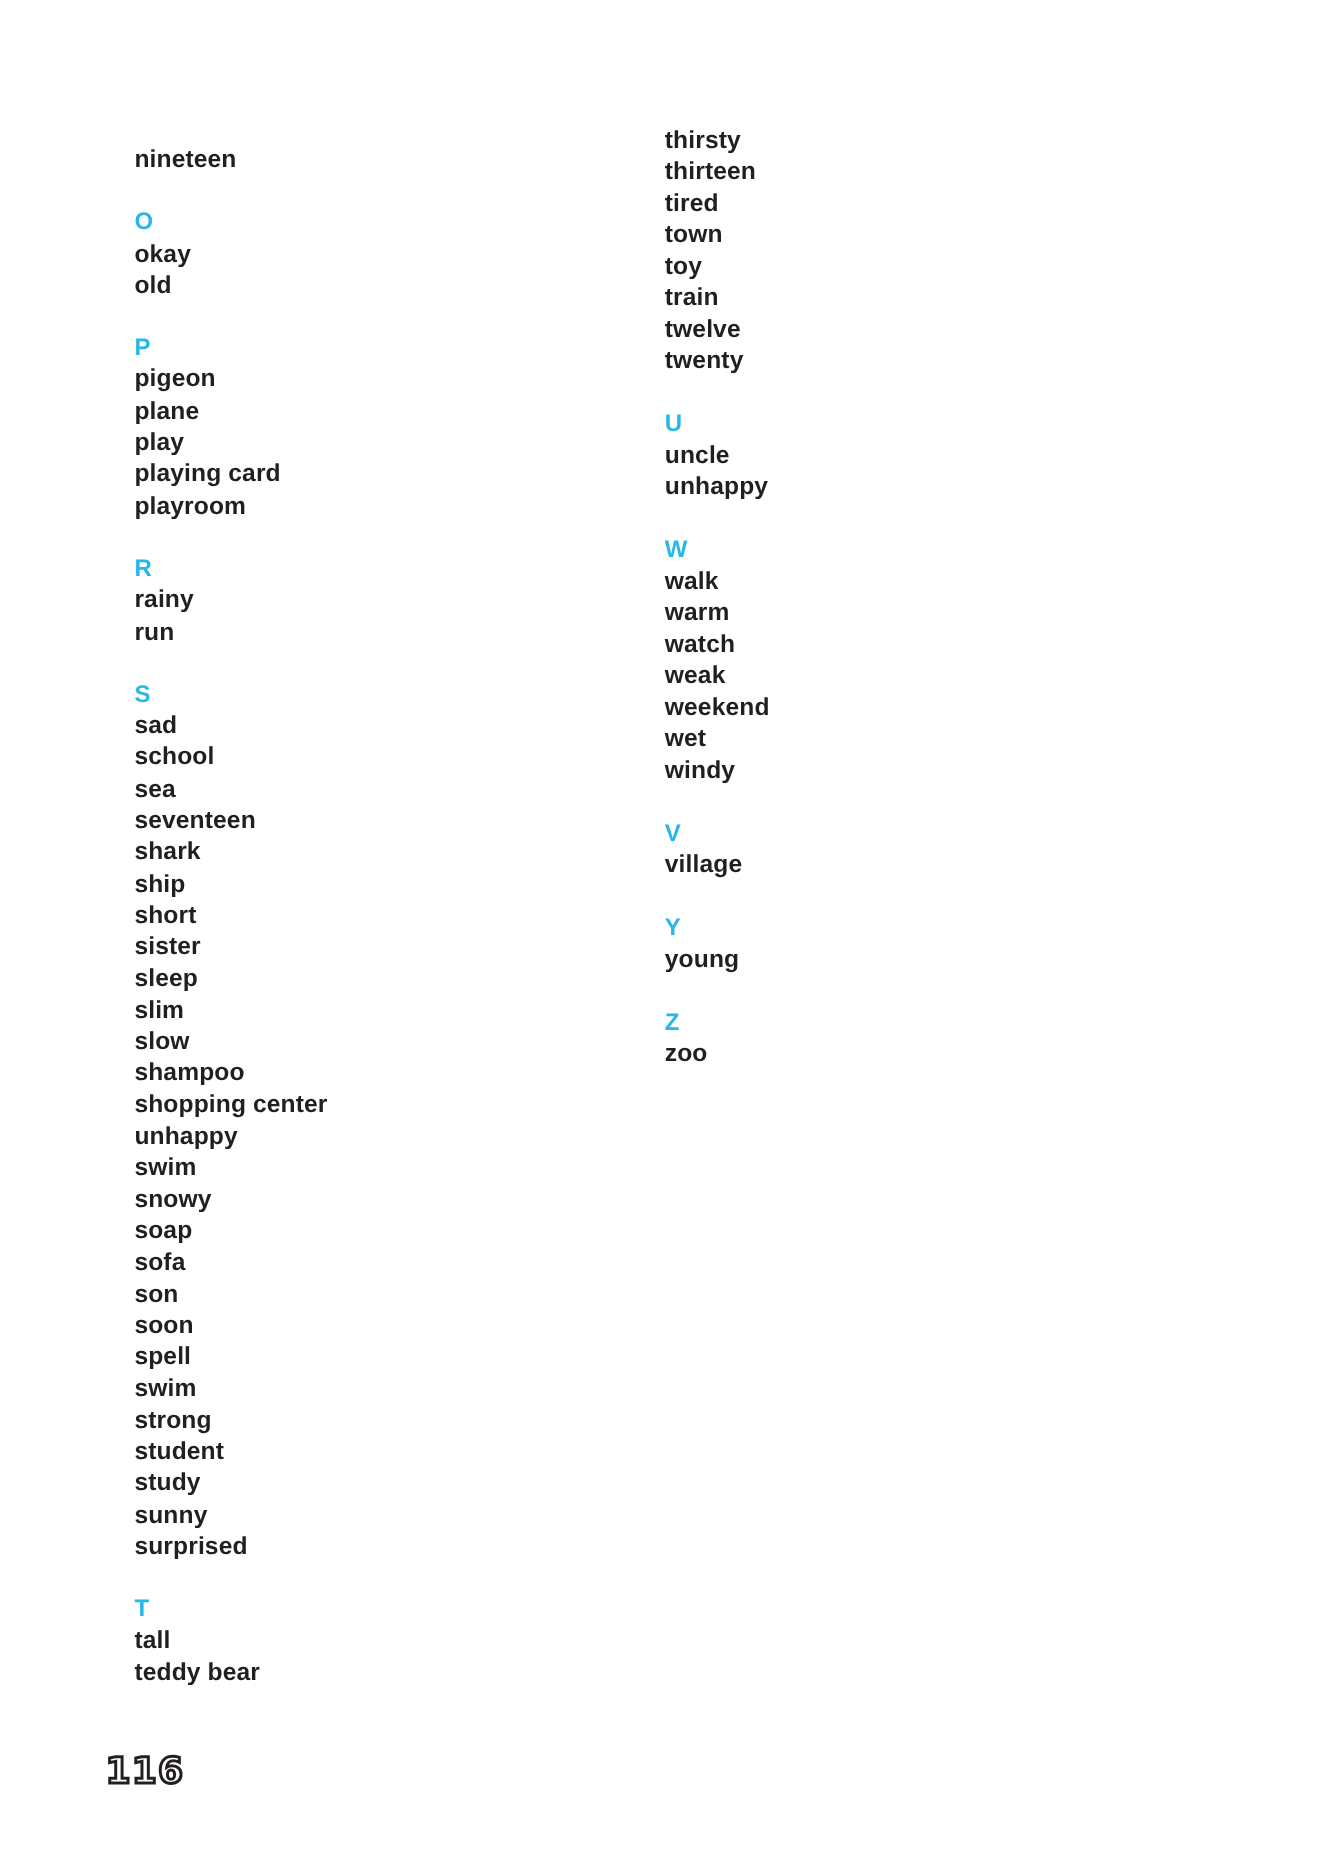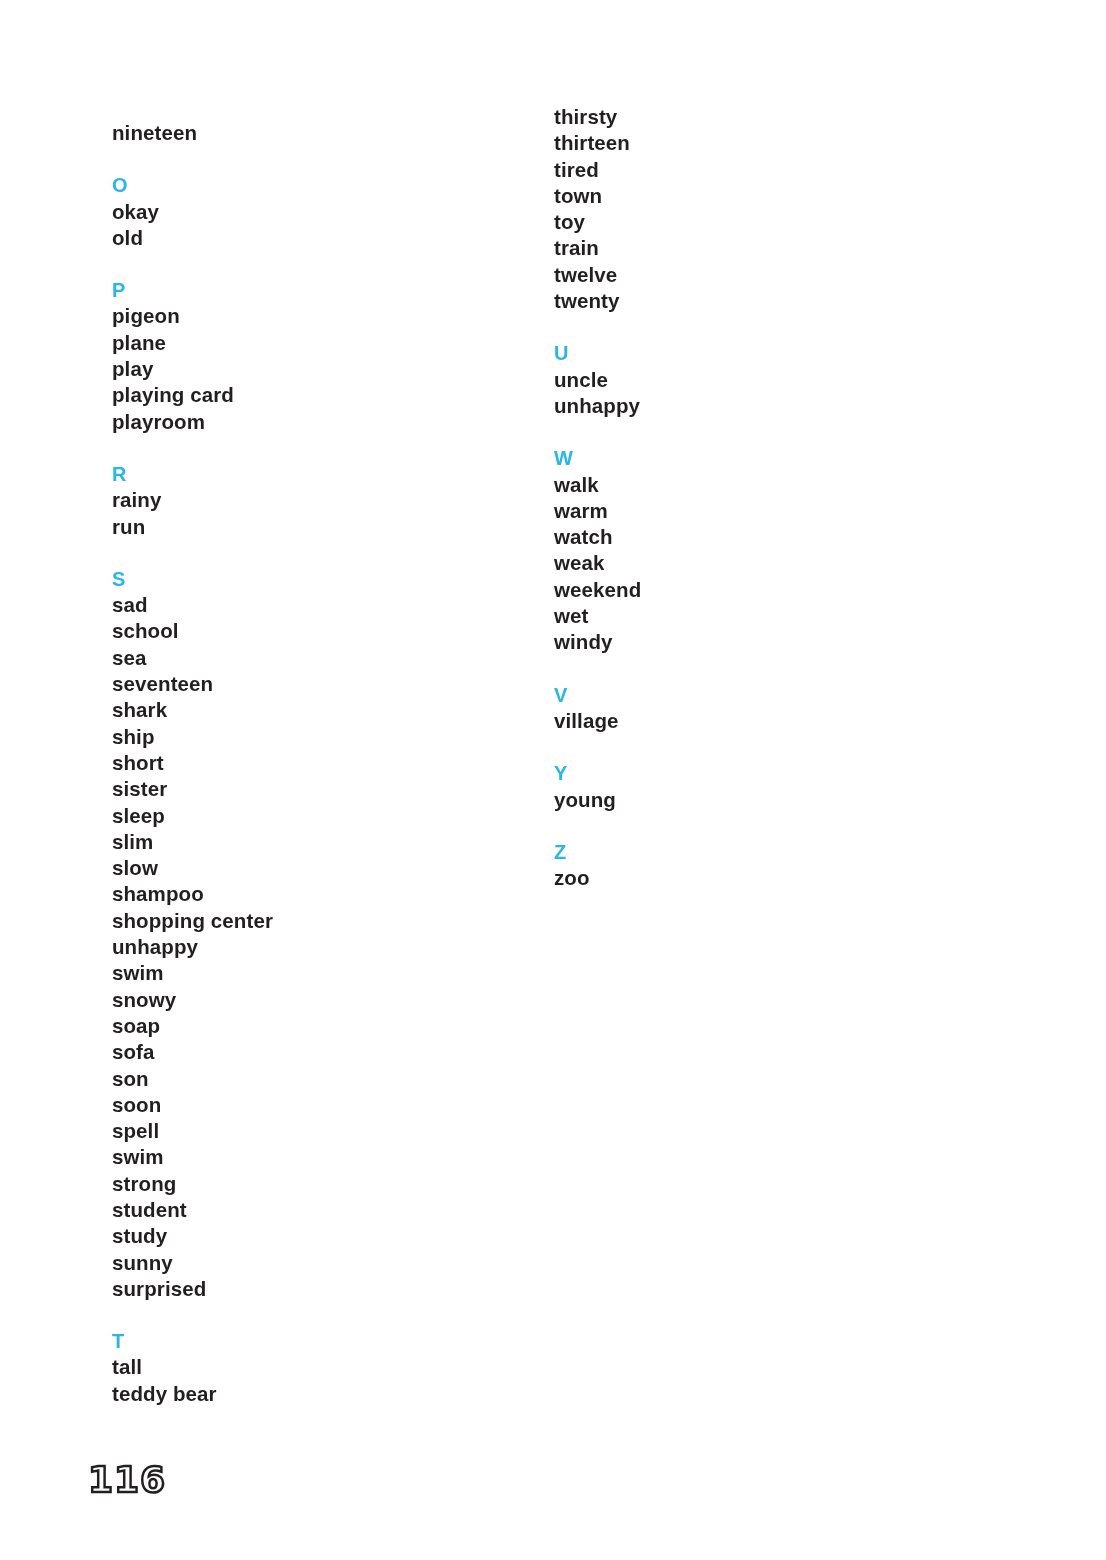--- a/index.html
+++ b/index.html
@@ -51,21 +51,21 @@
     font-weight: bold;
     color: #231f20;
     line-height: 26.3px;
     letter-spacing: 0.1px;
     white-space: nowrap;
   }
   .page-number {
     position: absolute;
     left: 88px;
     top: 1462px;
-    font-size: 36px;
+    font-size: 30px;
     font-weight: bold;
     color: #ffffff;
     -webkit-text-stroke: 2.5px #231f20;
     letter-spacing: 1px;
     font-family: "DejaVu Sans", sans-serif;
     line-height: 1;
   }
 </style>
 </head>
 <body>

